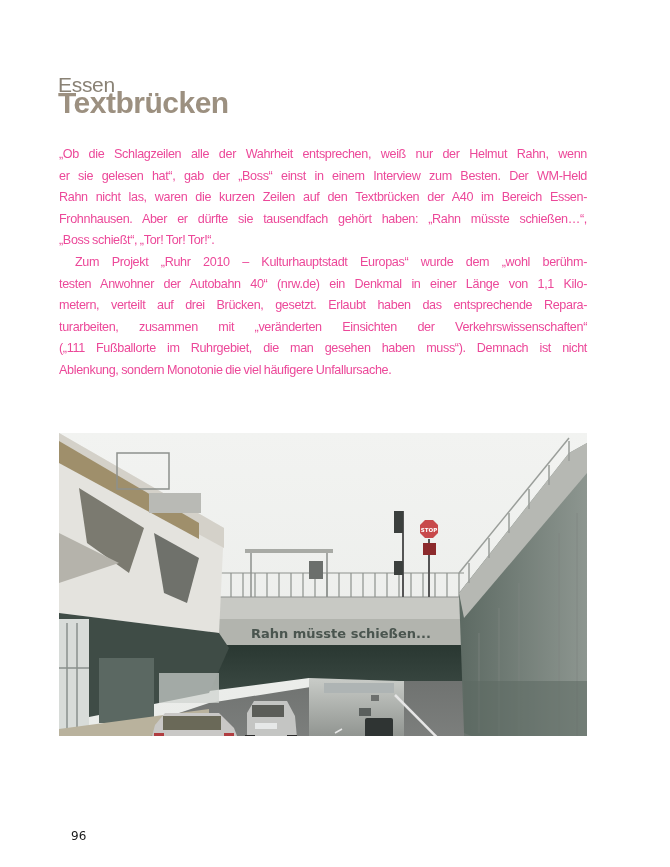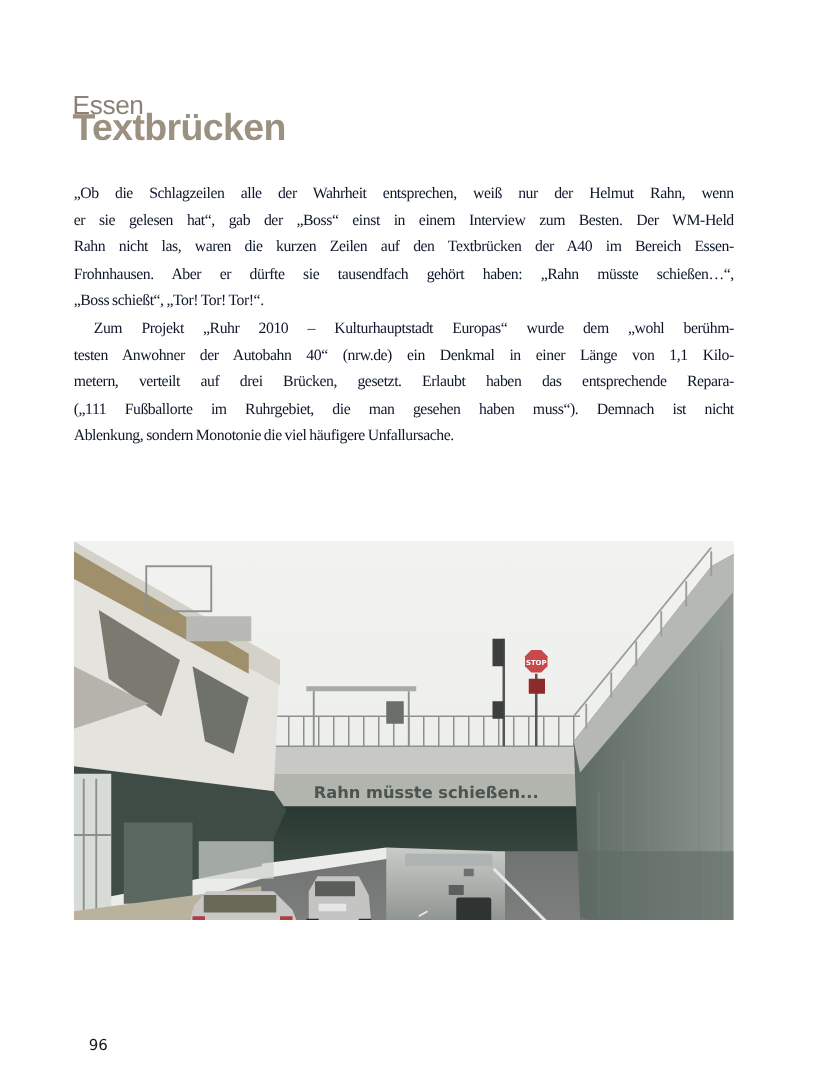--- a/index.html
+++ b/index.html
@@ -1,20 +1,20 @@
 <!DOCTYPE html>
 <html><head>
   <meta charset="utf-8">
   <style>
     html, body { margin: 0; padding: 0; background: #ffffff; }
     body { width: 670px; height: 867px; position: relative; overflow: hidden; font-family: "DejaVu Sans", sans-serif; }
     .page { position: absolute; left: 0; top: 0; width: 670px; height: 867px; background: #fff; }
     .kicker { position: absolute; left: 58px; top: 57px; font-family: "Liberation Sans", sans-serif; font-weight: 300; font-size: 21px; color: #8a8275; letter-spacing: -0.3px; margin-top: 16px; }
     .title { position: absolute; left: 58px; top: 86px; font-family: "Liberation Sans", sans-serif; font-weight: bold; font-size: 30px; color: #9c9080; letter-spacing: -0.5px; }
-    .body-text { position: absolute; left: 59px; top: 144px; width: 528px; font-family: Liberation Serif, serif; font-size: 12.6px; line-height: 21.6px; color: #0f172a; }
+    .body-text { position: absolute; left: 59px; top: 144px; width: 528px; font-family: Liberation Sans, sans-serif; font-size: 12.6px; line-height: 21.6px; color: #ec4899; }
     .body-text p { margin: 0; text-align: justify; letter-spacing: -0.35px; word-spacing: -0.5px; }
     .body-text .line { display: block; text-align: justify; text-align-last: justify; white-space: nowrap; }
     .body-text .line.last { text-align-last: left; }
     .photo { position: absolute; left: 59px; top: 433px; width: 528px; height: 303px; overflow: hidden; background: #eef0ee; }
     .photo svg { display: block; }
     .page-number { position: absolute; left: 59px; top: 829px; font-family: "DejaVu Sans", sans-serif; font-size: 12px; color: #1a1a1a; margin-left: 12px; }
   </style>
 </head>
 <body>
 
@@ -28,20 +28,21 @@
       <span class="line">„Ob die Schlagzeilen alle der Wahrheit entsprechen, weiß nur der Helmut Rahn, wenn</span>
       <span class="line">er sie gelesen hat“, gab der „Boss“ einst in einem Interview zum Besten. Der WM-Held</span>
       <span class="line">Rahn nicht las, waren die kurzen Zeilen auf den Textbrücken der A40 im Bereich Essen-</span>
       <span class="line">Frohnhausen. Aber er dürfte sie tausendfach gehört haben: „Rahn müsste schießen…“,</span>
       <span class="line last">„Boss schießt“, „Tor! Tor! Tor!“.</span>
     </p>
     <p>
       <span class="line" style="padding-left:16px;">Zum Projekt „Ruhr 2010 – Kulturhauptstadt Europas“ wurde dem „wohl berühm-</span>
       <span class="line">testen Anwohner der Autobahn 40“ (nrw.de) ein Denkmal in einer Länge von 1,1 Kilo-</span>
       <span class="line">metern, verteilt auf drei Brücken, gesetzt. Erlaubt haben das entsprechende Repara-</span>
+      <span class="line">turarbeiten, zusammen mit „veränderten Einsichten der Verkehrswissenschaften“</span>
       <span class="line">(„111 Fußballorte im Ruhrgebiet, die man gesehen haben muss“). Demnach ist nicht</span>
       <span class="line last">Ablenkung, sondern Monotonie die viel häufigere Unfallursache.</span>
     </p>
   </div>
 
   <div class="photo">
     <svg width="528" height="367" viewBox="0 0 528 367" xmlns="http://www.w3.org/2000/svg">
       <defs>
         <linearGradient id="sky" x1="0" y1="0" x2="0" y2="1">
           <stop offset="0" stop-color="#f2f3f1"></stop>

